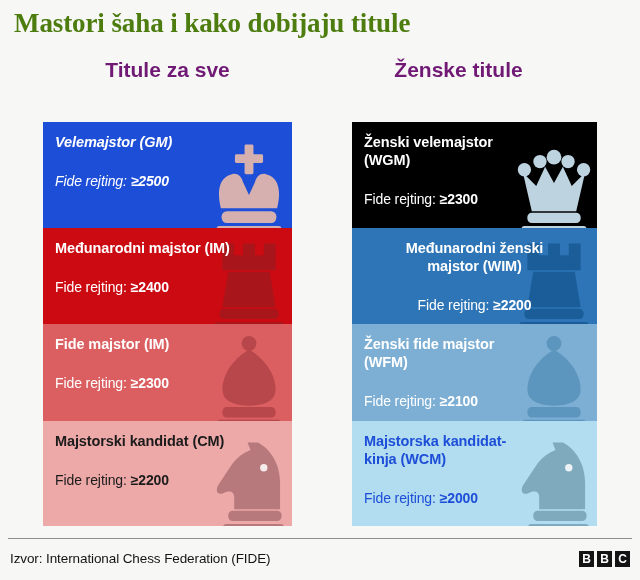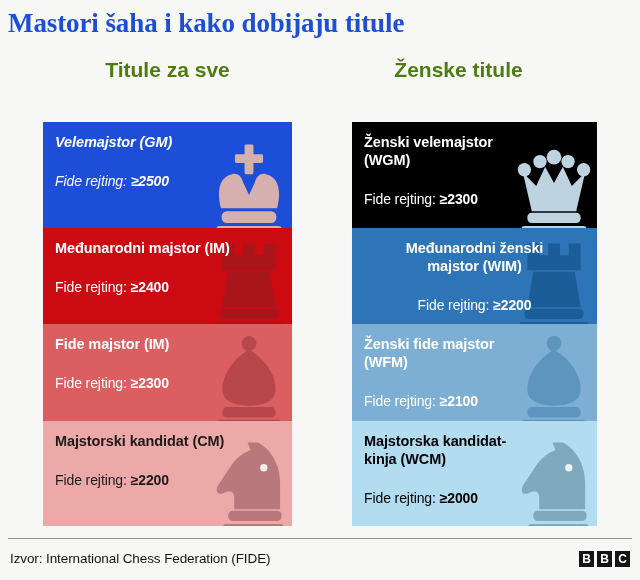--- a/index.html
+++ b/index.html
@@ -17,36 +17,36 @@
   }
   .page {
     position: absolute;
     inset: 0;
     background: #f7f7f5;
   }
 
   
   .headline {
     position: absolute;
-    left: 8px;
+    left: 14px;
     top: 8px;
     width: 600px;
     font-family: "Liberation Serif", serif;
     font-size: 27px;
     font-weight: 700;
     letter-spacing: -0.1px;
-    color: #1d4ed8;
+    color: #4d7c0f;
     line-height: 1.15;
   }
   .col-title {
     position: absolute;
     top: 58px;
     font-size: 21px;
     font-weight: 700;
-    color: #4d7c0f;
+    color: #701a75;
     text-align: center;
   }
   .col-title.left  { left: 43px;  width: 249px; }
   .col-title.right { left: 336px; width: 245px; }
 
   
   .column {
     position: absolute;
     top: 122px;
     height: 404px;
@@ -254,21 +254,21 @@
         <path d="M58 36 L44 60 L54 60 L44 86" stroke="#00000000" fill="none"></path>
         <rect x="14" y="100" width="72" height="14" rx="6"></rect>
         <rect x="7" y="117" width="86" height="11" rx="4"></rect>
       </g>
     </svg>
         </div>
         <div class="title">Ženski fide majstor
 (WFM)</div>
         <div class="rating"><span> Fide rejting: </span><b>≥2100</b></div>
       </div>
-      <div class="block h4" style="background: rgb(178, 220, 239); color: #000000;">
+      <div class="block h4" style="background: rgb(178, 220, 239); color: #1d4ed8;">
         <div class="piece">
           <svg viewBox="0 0 100 124" xmlns="http://www.w3.org/2000/svg">
       <g fill="#7fa9bd">
         <path d="M62 6 C78 14 92 34 92 60 L92 96 L30 96 L30 80 C30 72 24 70 16 74 C8 78 4 72 8 64 L28 34 C34 26 42 20 52 16 L48 6 Z"></path>
         <circle cx="70" cy="40" r="5" fill="#ffffff" fill-opacity="0.85"></circle>
         <rect x="22" y="98" width="72" height="14" rx="6"></rect>
         <rect x="15" y="116" width="82" height="12" rx="4"></rect>
       </g>
     </svg>
         </div>

